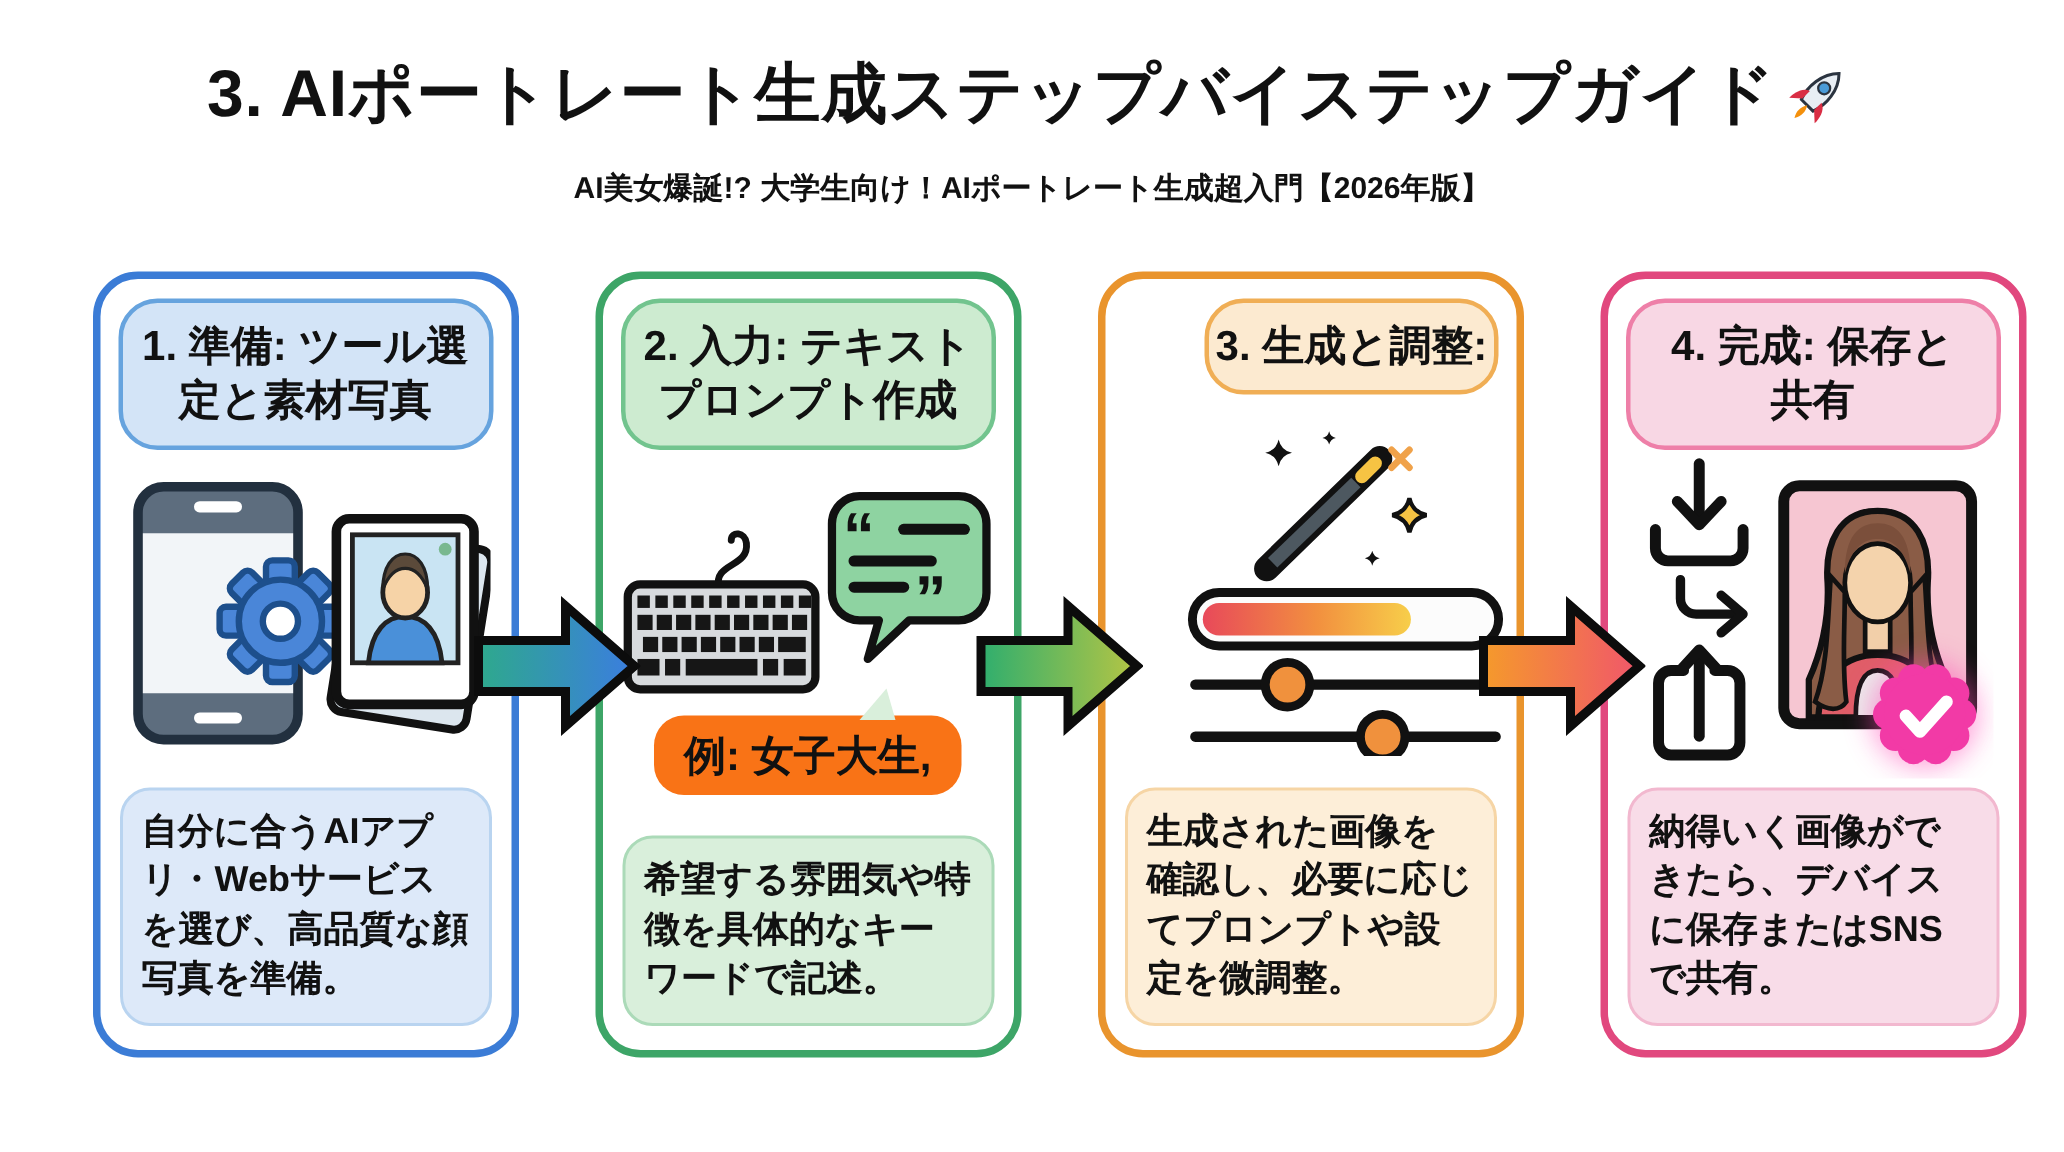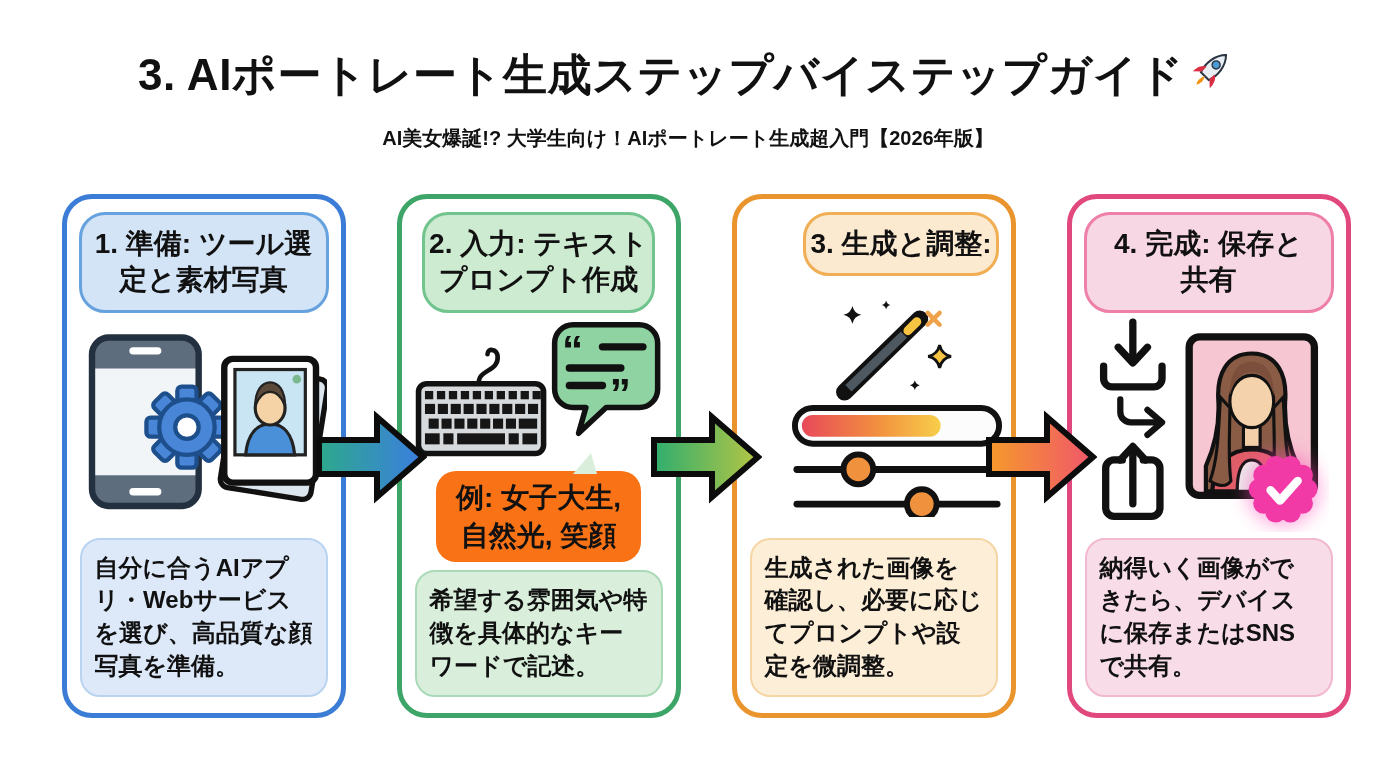--- a/index.html
+++ b/index.html
@@ -2,21 +2,21 @@
 <html><head>
 <meta charset="utf-8">
 <style>
   html,body { margin:0; padding:0; }
   body {
     width:1376px; height:768px; background:#ffffff; overflow:hidden;
     font-family:"Liberation Sans","DejaVu Sans",sans-serif; color:#111;
   }
   .canvas { width:1376px; height:768px; position:relative; }
 
-  .title-row { display:flex; justify-content:center; gap:8px; padding-top:46px; }
+  .title-row { display:flex; justify-content:center; align-items:center; gap:8px; padding-top:33px; }
   .title { font-size:44px; font-weight:800; letter-spacing:0.5px; white-space:nowrap; }
   .vh { position:absolute; width:1px; height:1px; overflow:hidden; clip-path:inset(50%); }
   .subtitle { text-align:center; font-size:20px; font-weight:700; margin-top:20px; white-space:nowrap; }
 
   .flow { display:flex; justify-content:center; align-items:stretch; margin-top:42px; position:relative;padding-left:36px; }
   .card {
     width:274px; height:514px; background:#fff;
     border:5px solid #000; border-radius:30px;
     display:flex; flex-direction:column; position:relative; z-index:1;
   }
@@ -41,21 +41,21 @@
   .example::before {
     content:""; position:absolute; top:-18px; right:44px;
     border-left:18px solid transparent; border-right:6px solid transparent;
     border-bottom:21px solid #d9efdb;
   }
 
   
   .c1 { border-color:#3b7cd6; }
   .c1 .badge { background:#d3e4f7; border-color:#66a3de; }
   .c1 .bubble { background:#dde9f9; border-color:#b9d4f0; }
-  .c2 { border-color:#3da567;align-items:center; }
+  .c2 { border-color:#3da567; }
   .c2 .badge { background:#cdebd0; border-color:#72c48e; }
   .c2 .bubble { background:#d9efdb; border-color:#abdab8; }
   .c3 { border-color:#e9942d;align-items:flex-end; }
   .c3 .badge { background:#fcead0; border-color:#f0ae55; }
   .c3 .bubble { background:#fdeed8; border-color:#f6d5a5; }
   .c4 { border-color:#e1487e; }
   .c4 .badge { background:#f8d7e4; border-color:#ee7fa8; }
   .c4 .bubble { background:#f8dce8; border-color:#f2b8cf; }
 </style>
 </head>
@@ -181,21 +181,20 @@
             <path d="M20,0 h72 a20,20 0 0 1 20,20 v50 a20,20 0 0 1 -20,20 h-36 l-30,28 l8,-28 h-14 a20,20 0 0 1 -20,-20 v-50 a20,20 0 0 1 20,-20 z" fill="#8ed3a1" stroke="#111" stroke-width="6" stroke-linejoin="round"></path>
             <text x="8" y="44" font-size="46" font-weight="bold" fill="#111">“</text>
             <rect x="48" y="20" width="52" height="8" rx="4" fill="#111"></rect>
             <rect x="12" y="43" width="64" height="8" rx="4" fill="#111"></rect>
             <rect x="12" y="62" width="44" height="8" rx="4" fill="#111"></rect>
             <text x="60" y="90" font-size="46" font-weight="bold" fill="#111">”</text>
           </g>
         </svg>
         <div class="example">
           <div>例: 女子大生,</div>
-          <div>自然光, 笑顔</div>
         </div>
       </div>
       <div class="bubble">希望する雰囲気や特徴を具体的なキーワードで記述。</div>
     </div>
 
     <div class="gap">
       <svg class="arrow-svg" width="112" height="94" viewBox="0 0 112 94">
         <defs>
           <linearGradient id="ga2" x1="0" y1="0" x2="1" y2="0">
             <stop offset="0" stop-color="#2fae6e"></stop>

